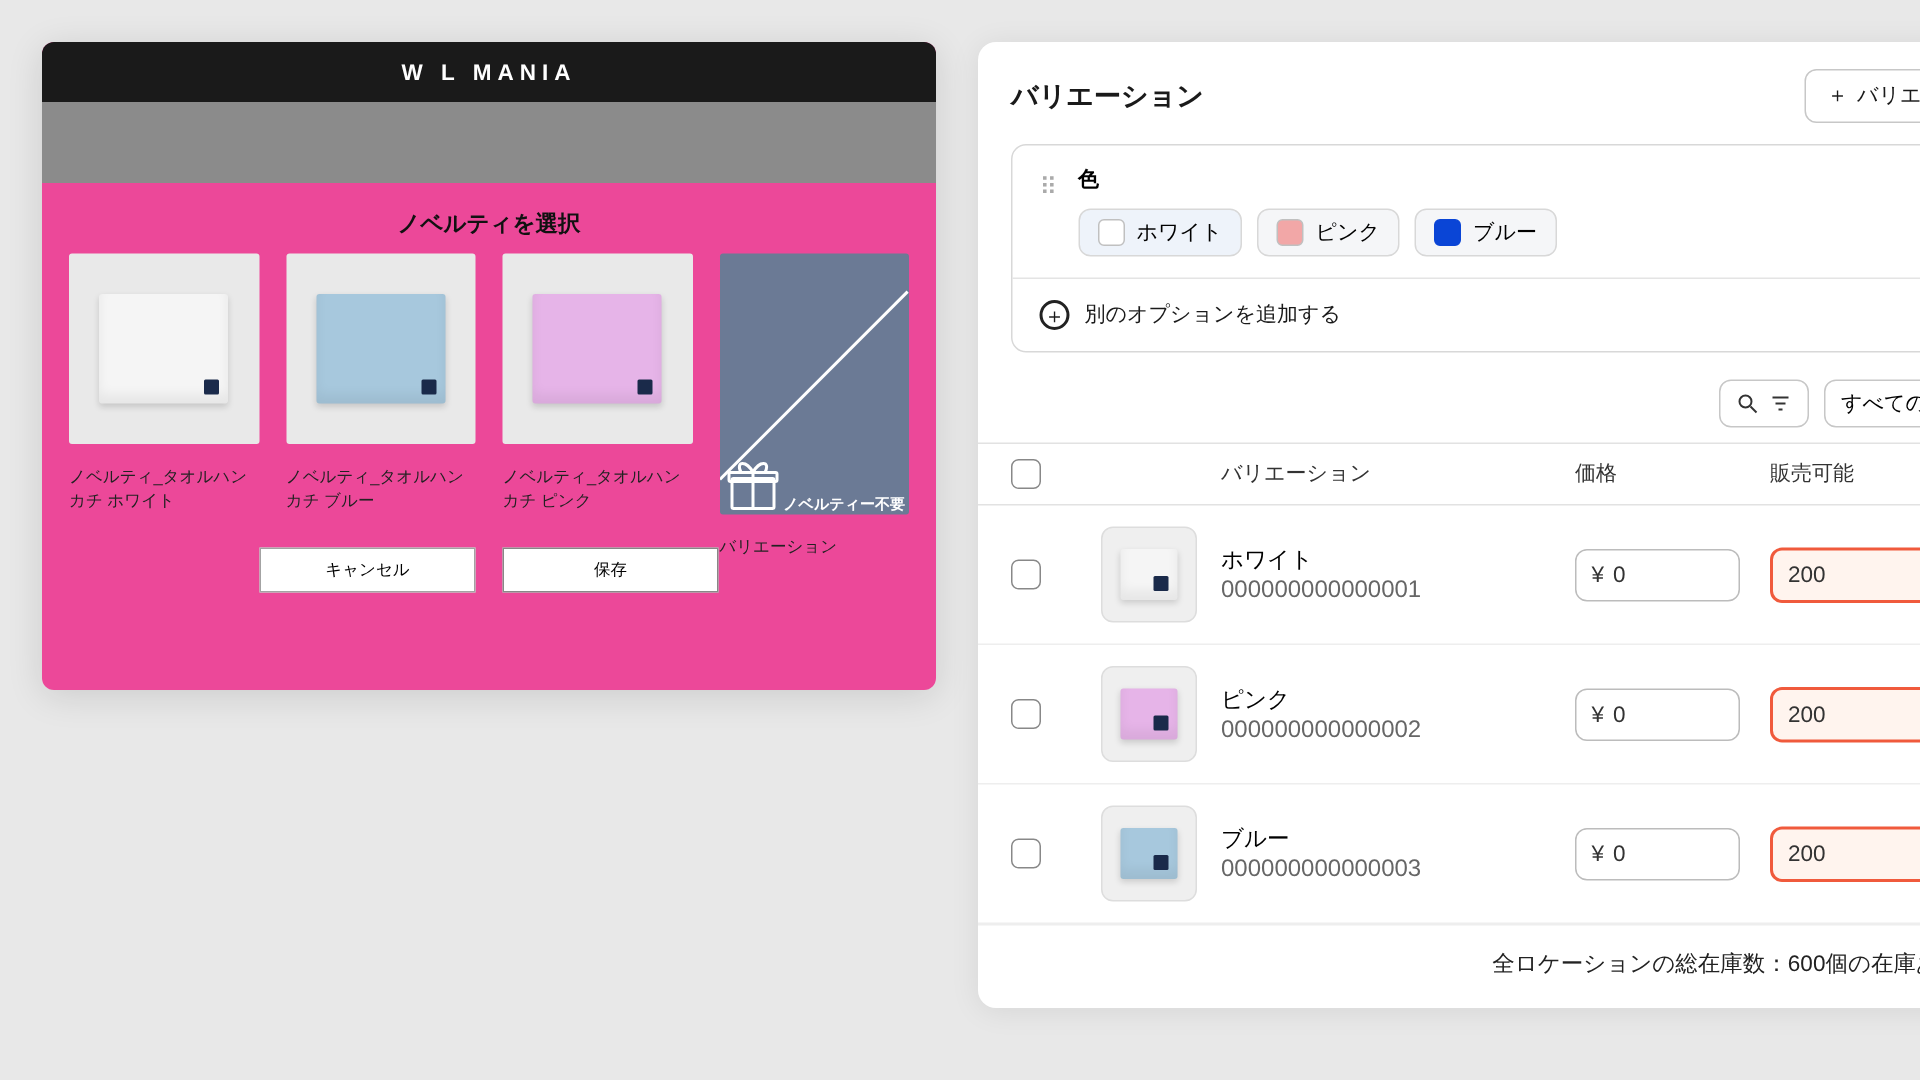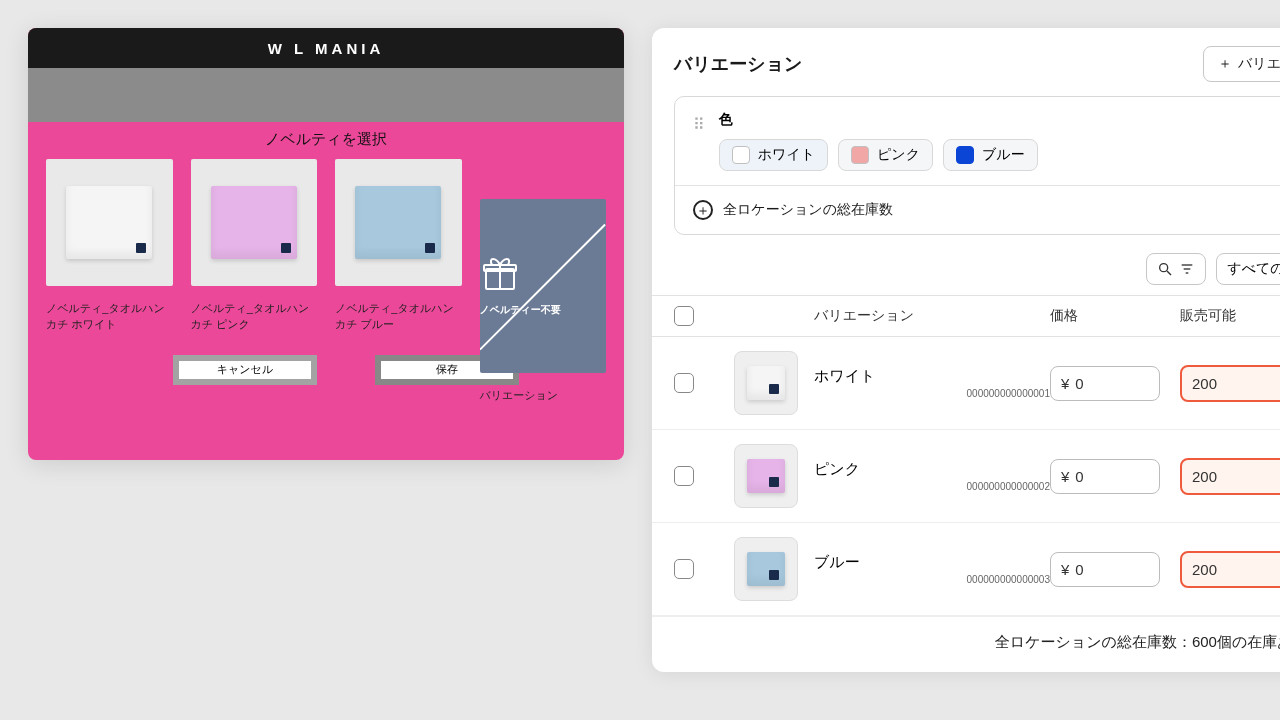--- a/index.html
+++ b/index.html
@@ -35,22 +35,22 @@
     letter-spacing: 4px;
     font-weight: 600;
   }
   .store-subbar {
     background: #8b8b8b;
     height: 54px;
   }
   .store-title {
     text-align: center;
     font-size: 15px;
-    font-weight: 400;
-    padding: 8px 0 10px;
+    font-weight: 700;
+    padding: 18px 0 10px;
     color: #111;
   }
   .store-sub {
     text-align: center;
     font-size: 11px;
     color: #333;
     padding-bottom: 16px;
   }
   .novelty-row {
     display: flex;
@@ -89,25 +89,23 @@
   .cloth-white { background:#f5f5f5; }
   .cloth-pink  { background:#e6b4e8; }
   .cloth-blue  { background:#a7c8dd; }
   .no-gift {
     width:100%; height:100%;
     background:#6b7a95;
     border-radius:2px;
     position:relative;
     overflow:hidden;
     display:flex;
-    flex-direction:column;
-    align-items:flex-start;
+    align-items:flex-end;
     justify-content:center;
     color:#fff;
-    margin-top:40px;
   }
   .no-gift::before {
     content:"";
     position:absolute;
     left:-20%; top:50%;
     width:140%; height:2px;
     background:#fff;
     transform:rotate(-45deg);
   }
   .no-gift-label {
@@ -127,25 +125,24 @@
   }
   .novelty-actions {
     display:flex;
     justify-content:center;
     gap:18px;
     padding: 22px 0 0;
   }
   .btn-outline {
     width: 144px;
     height: 30px;
-    border:6px solid #a3a3a3;
+    border:1px solid #a3a3a3;
     background:#fff;
     font-size:11px;
     cursor:pointer;
-    margin-left:40px;
   }
   .btn-outline.save { border-color:#888;text-align:center; }
 
   
   .right-panel {
     position: absolute;
     left: 652px;
     top: 28px;
     width: 680px;
     background:#fff;
@@ -259,21 +256,21 @@
     width:64px; height:64px;
     border:1px solid #ddd;
     border-radius:8px;
     background:#efefef;
     display:flex;
     align-items:center;
     justify-content:center;
   }
   .thumb .cloth { width:62%; height:54%; }
   .vname { font-size:15px; }
-  .vsku  { font-size:10px; color:#666; margin-top:2px;text-align:right; }
+  .vsku  { font-size:16px; color:#666; margin-top:2px; }
   .price-input, .stock-input {
     width:110px;
     border:1px solid #bcbcbc;
     border-radius:8px;
     padding:8px 10px;
     font-size:15px;
     background:#fff;
   }
   .stock-input {
     border:2px solid #f05a3c;
@@ -306,29 +303,29 @@
 
   <div class="novelty-row">
     <div class="novelty-card">
       <div class="novelty-thumb">
         <div class="cloth cloth-white"></div>
       </div>
       <div class="novelty-label">ノベルティ_タオルハンカチ ホワイト</div>
     </div>
     <div class="novelty-card">
       <div class="novelty-thumb">
-        <div class="cloth cloth-pink"></div>
-      </div>
-      <div class="novelty-label">ノベルティ_タオルハンカチ ピンク</div>
+        <div class="cloth cloth-blue"></div>
+      </div>
+      <div class="novelty-label">ノベルティ_タオルハンカチ ブルー</div>
     </div>
     <div class="novelty-card">
       <div class="novelty-thumb">
-        <div class="cloth cloth-blue"></div>
-      </div>
-      <div class="novelty-label">ノベルティ_タオルハンカチ ブルー</div>
+        <div class="cloth cloth-pink"></div>
+      </div>
+      <div class="novelty-label">ノベルティ_タオルハンカチ ピンク</div>
     </div>
     <div class="novelty-card">
       <div class="no-gift">
         <svg class="gift-icon" width="40" height="38" viewBox="0 0 40 38" fill="none" stroke="#fff" stroke-width="2">
           <rect x="6" y="14" width="28" height="20" rx="1"></rect>
           <rect x="4" y="10" width="32" height="6" rx="1"></rect>
           <line x1="20" y1="10" x2="20" y2="34"></line>
           <path d="M20 10 C16 2, 8 2, 12 10"></path>
           <path d="M20 10 C24 2, 32 2, 28 10"></path>
         </svg>
@@ -369,21 +366,21 @@
           </div>
           <div class="chip">
             <span class="swatch sw-blue"></span>
             <span>ブルー</span>
           </div>
         </div>
       </div>
     </div>
     <div class="add-option-row">
       <span class="plus-circle">＋</span>
-      <span>全ロケーションの総在庫数</span>
+      <span>別のオプションを追加する</span>
     </div>
   </div>
 
   <div class="filter-row">
     <button class="small-btn">
       <svg width="16" height="16" viewBox="0 0 24 24" fill="none" stroke="#333" stroke-width="2">
           <circle cx="10" cy="10" r="6"></circle>
           <line x1="15" y1="15" x2="21" y2="21"></line>
         </svg>
       <svg width="16" height="16" viewBox="0 0 24 24" fill="none" stroke="#333" stroke-width="2">

